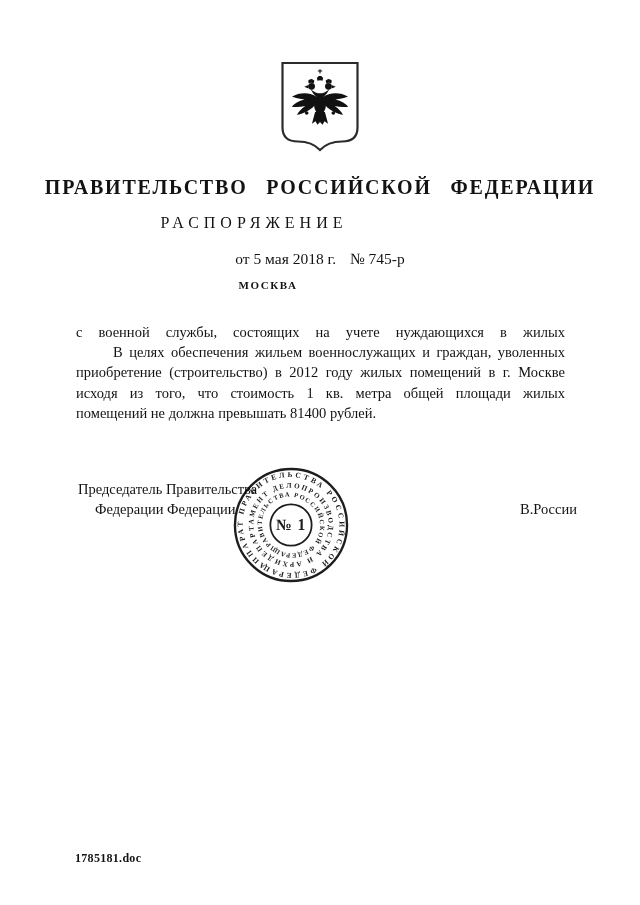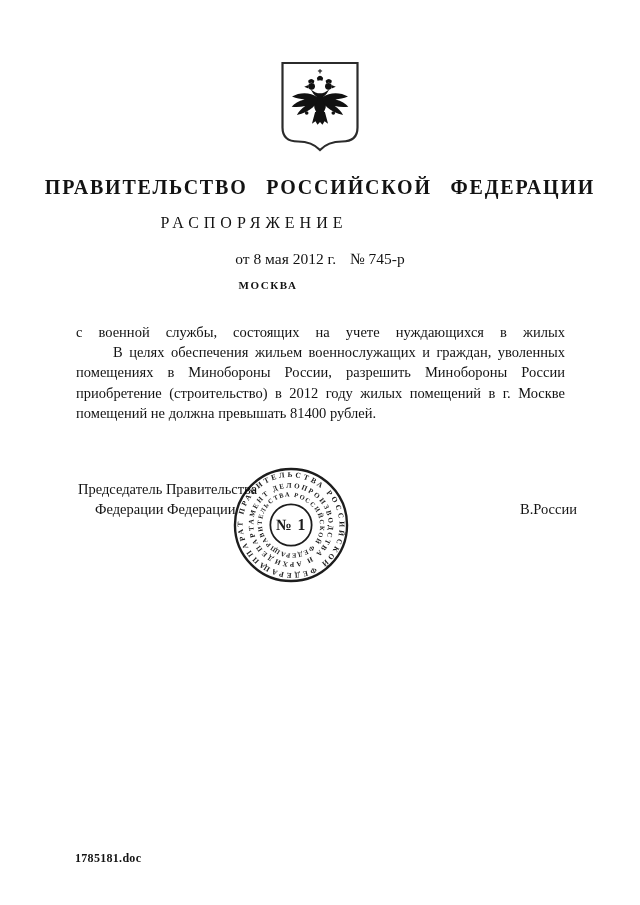--- a/index.html
+++ b/index.html
@@ -159,30 +159,30 @@
       <path d="M53.5 41 C64 33.5 79 33.5 90 40 C83.5 42.6 78 43.6 72 44.2 C81 46.5 86.5 49.8 90.5 54.5 C83.5 55.5 77 54.8 71 53.5 C76.5 57.5 80.5 61.5 83 66.5 C74 64.5 66 60.5 60 55.5 C56 51.5 53.5 46.5 53.5 43 Z"></path>
       <path d="M43 62 L57 62 L61.5 79 L56.5 75.5 L53.5 80.5 L50 76.5 L46.5 80.5 L43.5 75.5 L38.5 79 Z"></path>
       <circle cx="31" cy="63.5" r="2.6"></circle>
       <circle cx="69" cy="63.5" r="2.6"></circle>
     </g>
   </svg>
 
   <div class="org-title">ПРАВИТЕЛЬСТВО РОССИЙСКОЙ ФЕДЕРАЦИИ</div>
   <div class="doc-type">РАСПОРЯЖЕНИЕ</div>
   <div class="date-line">
-    <span class="date-part">от 8 мая 2012 г.</span>
+    <span class="date-part">от 5 мая 2018 г.</span>
     <span class="num-part">№ 745-р</span>
   </div>
   <div class="city-line">МОСКВА</div>
 
   <div class="body-text">
     <div class="body-line">с военной службы, состоящих на учете нуждающихся в жилых</div>
     <div class="body-line first">В целях обеспечения жильем военнослужащих и граждан, уволенных</div>
-    <div class="body-line">помещениях в Минобороны России, разрешить Минобороны России</div>
     <div class="body-line">приобретение (строительство) в 2012 году жилых помещений в г. Москве</div>
+    <div class="body-line">исходя из того, что стоимость 1 кв. метра общей площади жилых</div>
     <div class="body-line last">помещений не должна превышать 81400 рублей.</div>
   </div>
 
   <div class="sig-line1">Председатель Правительства</div>
   <div class="sig-line2">Федерации Федерации</div>
   <div class="sig-name">В.России</div>
 
   <svg class="stamp" viewBox="0 0 120 120" xmlns="http://www.w3.org/2000/svg">
     <defs>
       <path id="ring-outer-path" d="M34.6 100.7 A48 48 0 1 1 85.4 19.3 A48 48 0 1 1 34.6 100.7" fill="none"></path>

